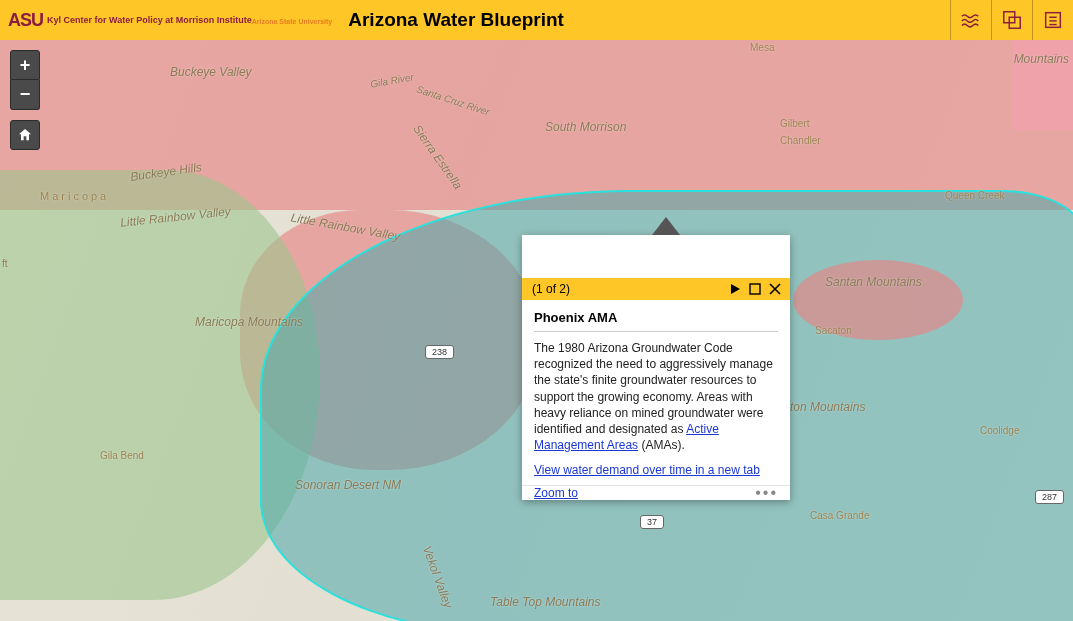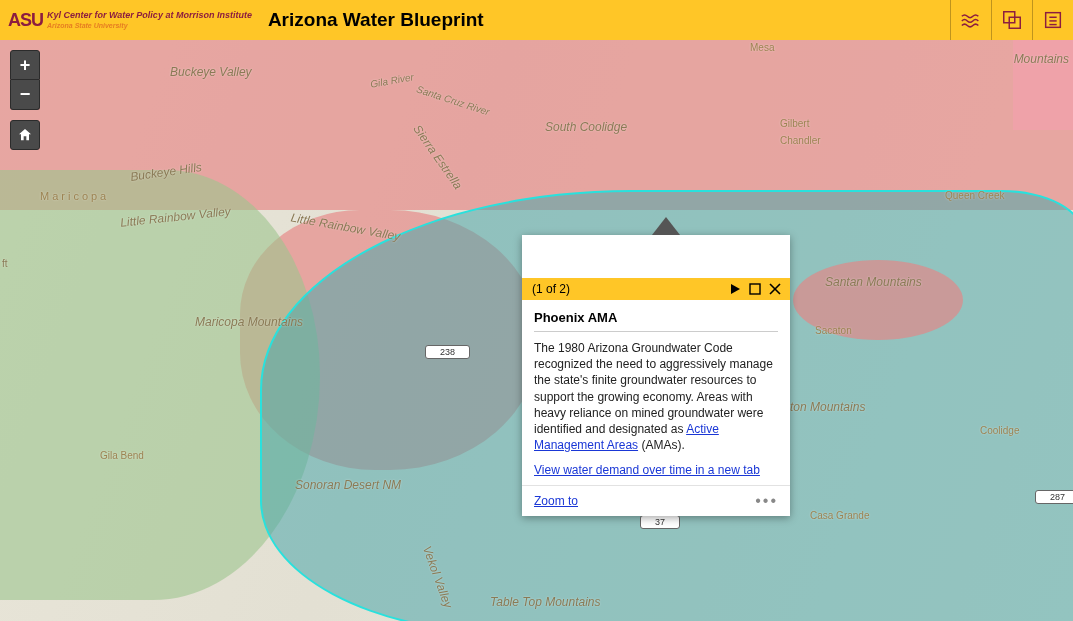--- a/index.html
+++ b/index.html
@@ -29,23 +29,21 @@
   }
   .logo-asu {
     font-weight: 800;
     color: #8c1d40;
     font-size: 18px;
     letter-spacing: -1px;
     margin-right: 4px;
   }
   .logo-text {
     display: flex;
-    flex-direction: column;
     line-height: 1;
-    font-style: italic;
   }
   .logo-line1 {
     font-size: 9px;
     font-weight: 700;
     color: #8c1d40;
   }
   .logo-line2 {
     font-size: 7px;
     font-weight: 700;
     color: #e67e22;
@@ -188,40 +186,40 @@
     color: #1a37d6;
     text-decoration: underline;
     cursor: pointer;
   }
   .popup-link {
     margin-top: 10px;
     font-size: 12px;
   }
   .popup-footer {
     border-top: 1px solid #e2e2e2;
-    padding: 8px 12px;
+    padding: 0 12px;
     display: flex;
     align-items: center;
     justify-content: space-between;
   }
   .popup-footer a {
     color: #1a37d6;
     text-decoration: underline;
     font-size: 12px;
     cursor: pointer;
   }
   .dots { color: #888; font-size: 16px; letter-spacing: 2px; cursor: pointer; line-height: 0.5; }
 
   .route-shield {
     position: absolute;
     font-size: 9px;
     background: #fff;
     border: 1px solid #666;
     border-radius: 3px;
-    padding: 1px 14px;
+    padding: 1px 6px;
     color: #333;
   }
 </style>
 </head>
 <body>
 
 <div class="header">
   <div class="logo">
     <span class="logo-asu">ASU</span>
     <span class="logo-text">
@@ -263,21 +261,21 @@
   <div class="area-red" style="top:170px;left:240px;width:300px;height:260px;border-radius:40% 50% 50% 45%;"></div>
   <div class="area-green" style="top:130px;left:0;width:320px;height:430px;border-radius:0 55% 60% 0;"></div>
   <div class="area-teal" style="top:150px;left:260px;width:820px;height:440px;border-radius:45% 10% 0 30%;"></div>
   <div class="area-red" style="top:220px;right:110px;width:170px;height:80px;border-radius:50%;"></div>
 
   <span class="map-label" style="top:25px;left:170px;">Buckeye Valley</span>
   <span class="map-label" style="top:125px;left:130px;transform:rotate(-8deg);">Buckeye Hills</span>
   <span class="map-label" style="top:170px;left:120px;transform:rotate(-6deg);">Little Rainbow Valley</span>
   <span class="map-label" style="top:180px;left:290px;transform:rotate(10deg);">Little Rainbow Valley</span>
   <span class="map-label" style="top:275px;left:195px;text-align:center;">Maricopa Mountains</span>
-  <span class="map-label" style="top:80px;left:545px;text-align:center;">South Coolidge</span>
+  <span class="map-label" style="top:80px;left:545px;text-align:center;">South Morrison</span>
   <span class="map-label" style="top:110px;left:400px;transform:rotate(55deg);">Sierra Estrella</span>
   <span class="map-label" style="top:35px;left:370px;transform:rotate(-10deg);font-size:10px;">Gila River</span>
   <span class="map-label" style="top:55px;left:415px;transform:rotate(18deg);font-size:10px;">Santa Cruz River</span>
   <span class="map-label" style="top:438px;left:295px;text-align:center;">Sonoran Desert NM</span>
   <span class="map-label" style="top:530px;left:405px;transform:rotate(70deg);">Vekol Valley</span>
   <span class="map-label" style="top:555px;left:490px;text-align:center;">Table Top Mountains</span>
   <span class="map-label" style="top:235px;left:825px;text-align:center;">Santan Mountains</span>
   <span class="map-label" style="top:12px;right:4px;">Mountains</span>
   <span class="map-label" style="top:360px;left:790px;">ton Mountains</span>
   <span class="map-label" style="top:218px;left:2px;font-style:normal;font-size:10px;">ft</span>

